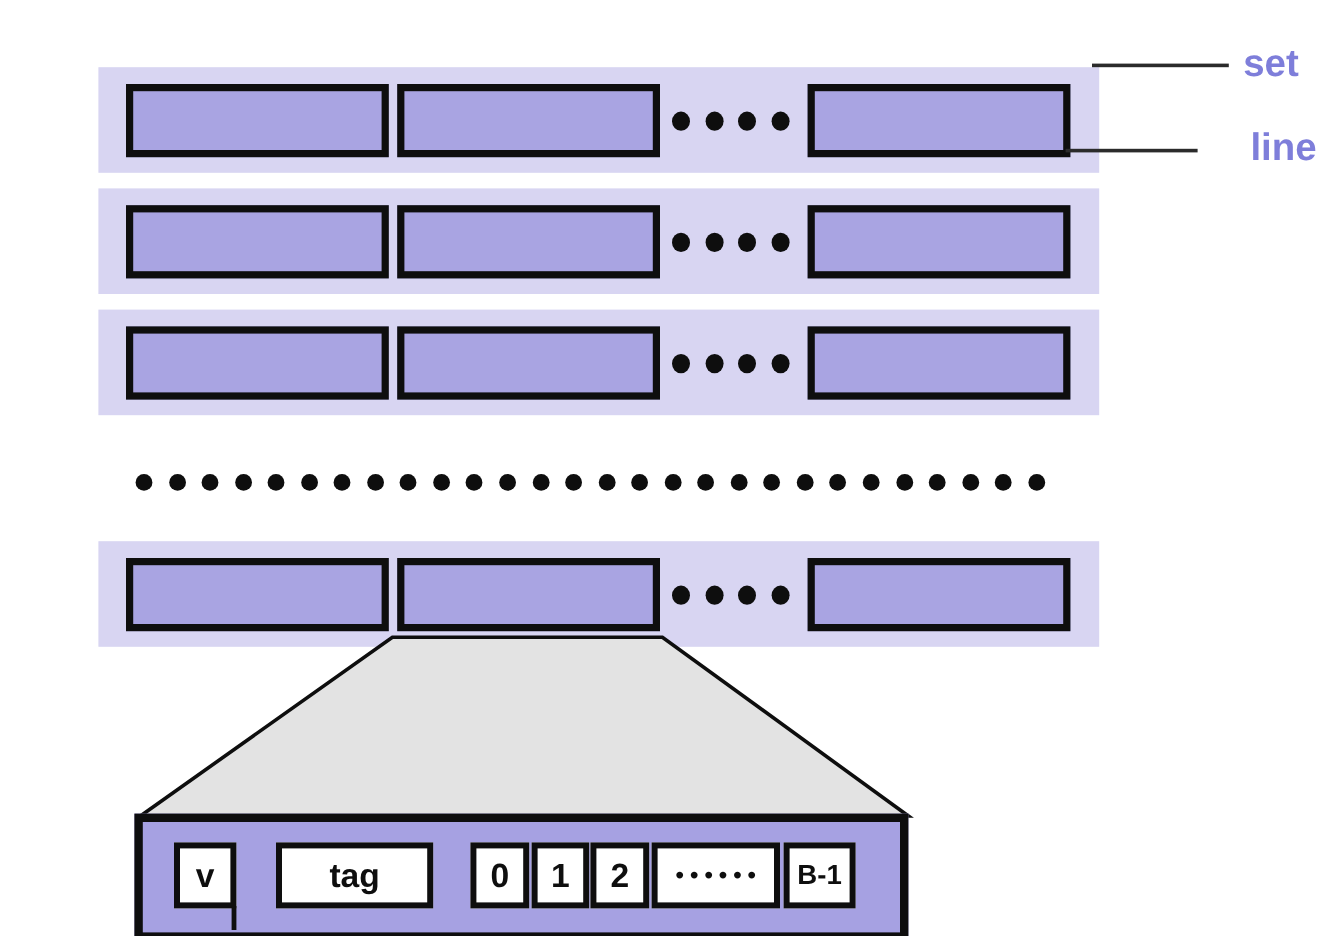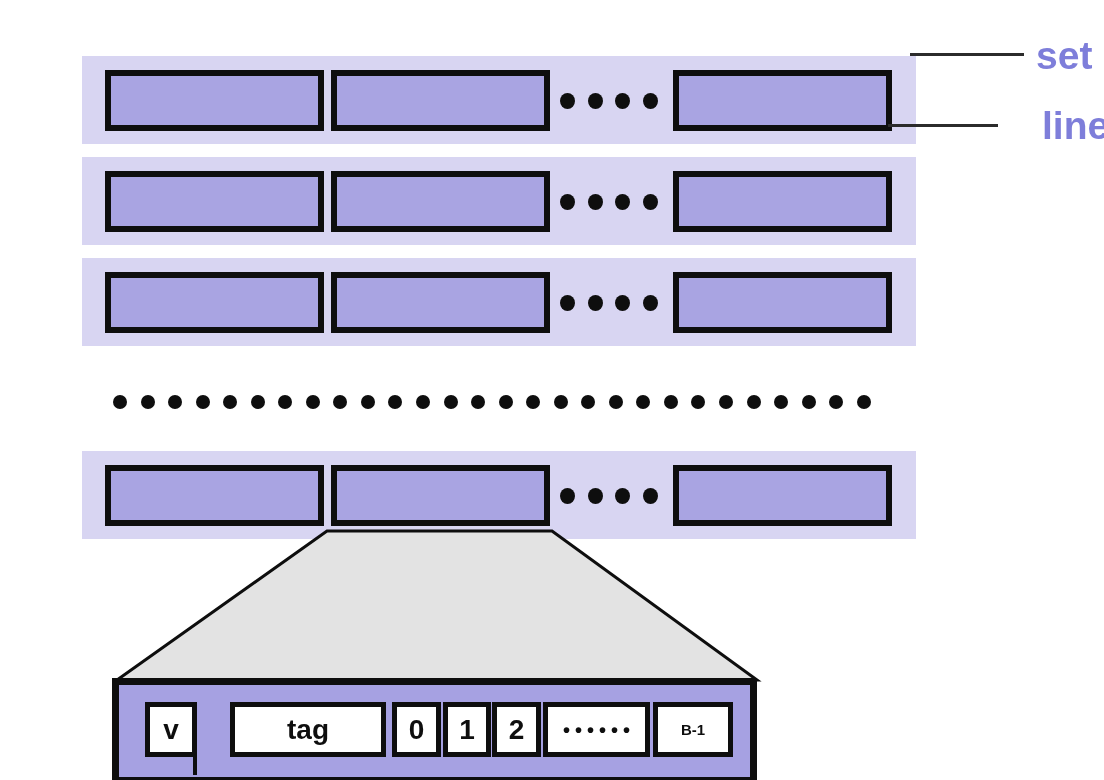--- a/index.html
+++ b/index.html
@@ -39,33 +39,33 @@
     box-sizing:border-box;border:7px solid var(--ink);
     background:var(--detail-fill);
   }
   .detail-cell{
     position:absolute;top:702px;height:55px;
     box-sizing:border-box;border:5px solid var(--ink);background:#ffffff;
     display:flex;align-items:center;justify-content:center;
     font-weight:700;color:var(--ink);font-size:28px;line-height:1;
   }
   .cell-v{left:145px;width:52px;}
-  .cell-tag{left:230px;width:156px;}
+  .cell-tag{left:230px;width:131px;}
   .cell-b0{left:392px;width:49px;}
   .cell-b1{left:443px;width:48px;}
   .cell-b2{left:492px;width:49px;}
   .cell-dots{left:543px;width:107px;font-size:20px;letter-spacing:5px;padding-left:5px;}
-  .cell-blast{left:653px;width:80px;font-size:15px;}
+  .cell-blast{left:653px;width:60px;font-size:23px;}
   .v-stub{position:absolute;left:193px;top:755px;width:4px;height:20px;background:var(--ink);}
   
   .leader{position:absolute;height:3px;background:#2b2b2b;}
   .leader-set{left:910px;top:53px;width:114px;}
   .leader-line{left:888px;top:124px;width:110px;}
   .side-label{
-    position:absolute;font-weight:700;font-size:39px;line-height:1;
+    position:absolute;font-weight:700;font-size:32px;line-height:1;
     color:var(--label-text);letter-spacing:0px;
   }
   .label-set{left:1036px;top:36px;}
   .label-line{left:1042px;top:106px;}
 </style>
 </head>
 <body>
 
 <div class="stage">
 

